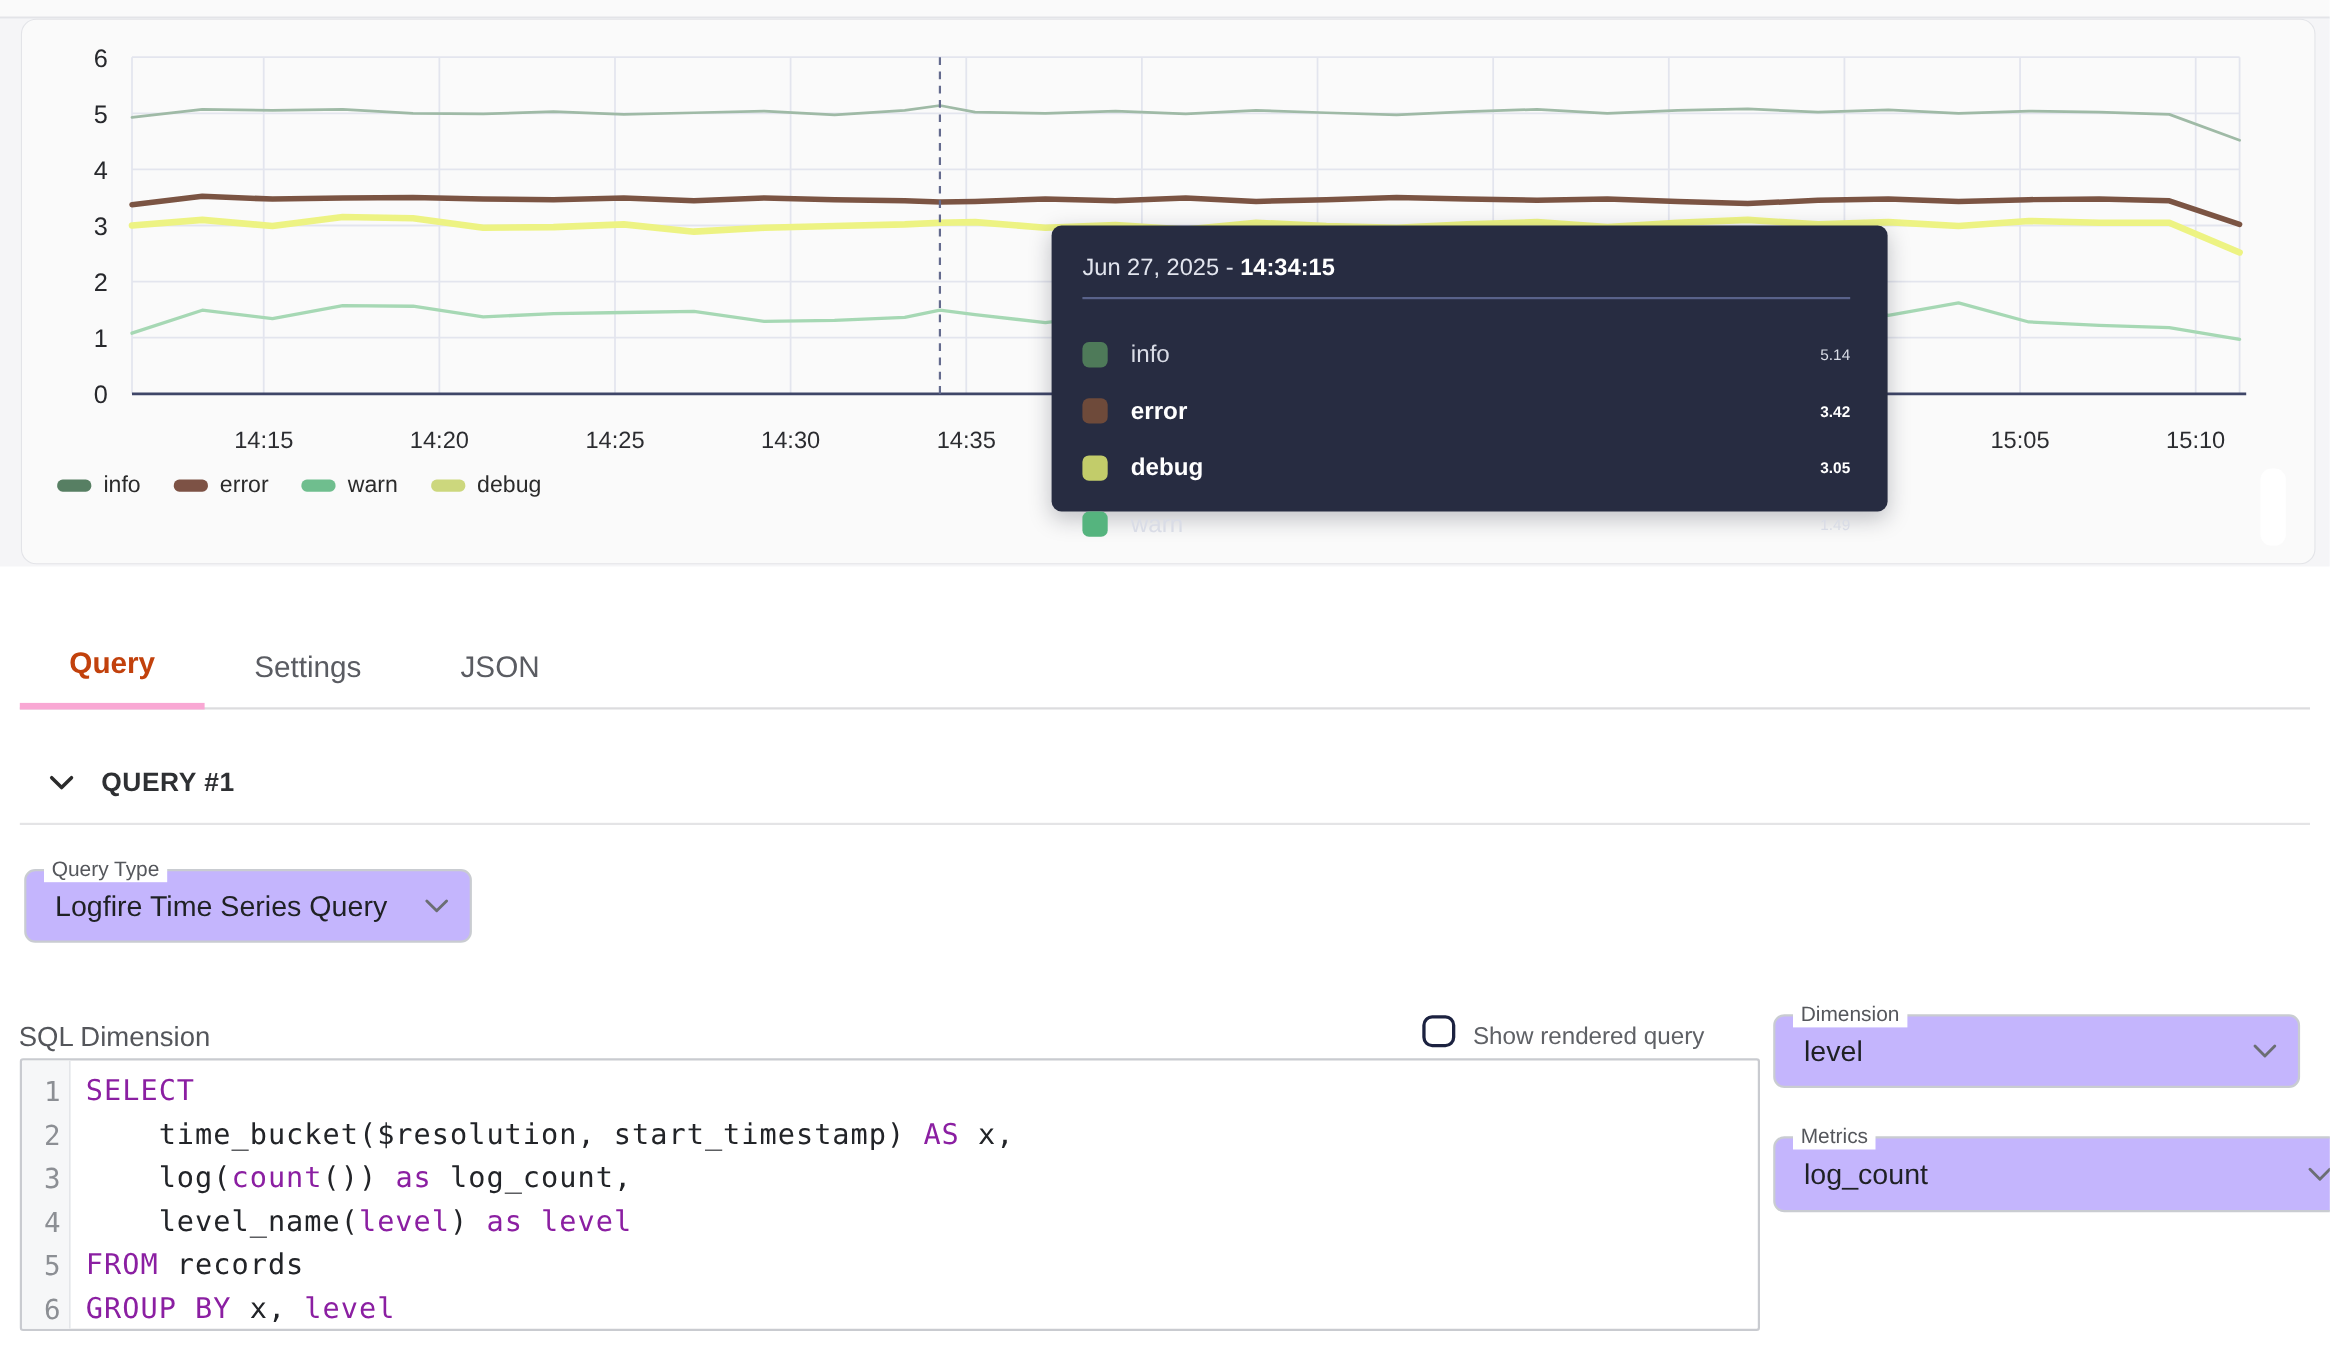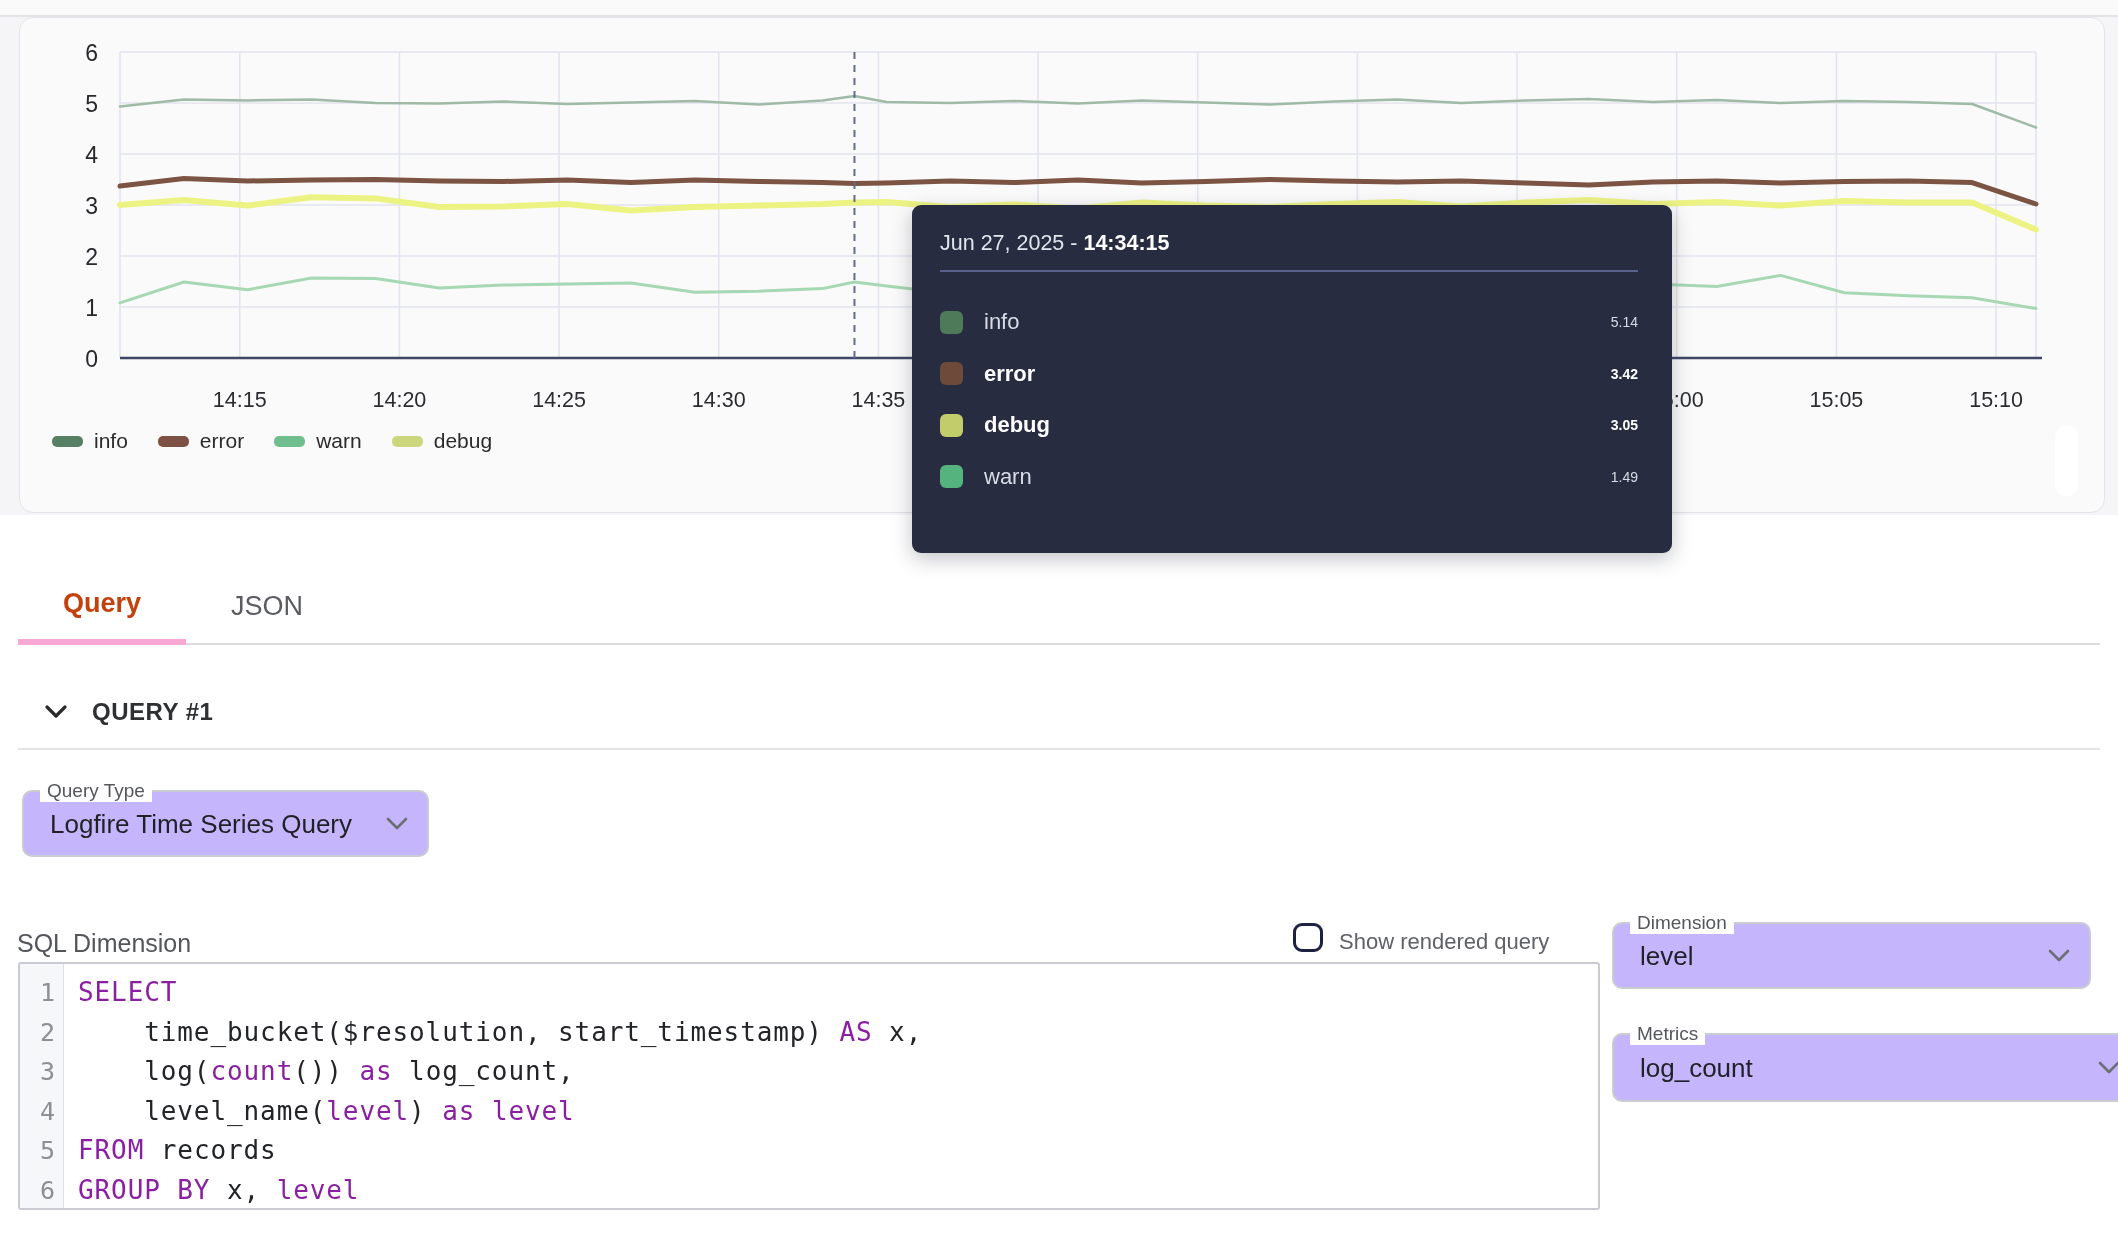--- a/index.html
+++ b/index.html
@@ -14,21 +14,21 @@
   .chart-region{left:0;top:17px;width:2118px;height:498px;background:#f5f5f7;}
   .chart-card{left:19px;top:17px;width:2086px;height:496px;background:#fafafa;
     border:1.5px solid #e3e4e8;border-radius:14px;box-sizing:border-box;}
   #chart-svg{left:0;top:0;width:2118px;height:560px;pointer-events:none;}
   .legend{left:52px;top:429px;display:flex;align-items:center;gap:30px;}
   .legend-item{display:flex;align-items:center;gap:11px;cursor:pointer;}
   .legend-swatch{width:31px;height:11px;border-radius:5px;background:#999;}
   .legend-label{font-size:21px;color:#2b2b2b;}
   .scroll-thumb{left:2055px;top:426px;width:23px;height:70px;background:#ffffff;border-radius:10px;}
   
-  .tooltip{left:912px;top:205px;width:760px;height:348px;background:#272c41;border-radius:9px;
+  .tooltip{left:956px;top:205px;width:760px;height:260px;background:#272c41;border-radius:9px;
     box-sizing:border-box;padding:0 34px 0 28px;z-index:6;box-shadow:0 6px 20px rgba(20,24,40,.25);}
   .tt-header{padding-top:26px;font-size:21.5px;color:#e2e5ee;}
   .tt-time{font-weight:bold;color:#ffffff;}
   .tt-divider{margin-top:14px;height:1.5px;background:#59628a;}
   .tt-rows{margin-top:25px;}
   .tt-row{height:51.5px;display:flex;align-items:center;}
   .tt-chip{width:23px;height:23px;border-radius:6px;margin-right:21px;background:#888;flex:none;}
   .tt-label{font-size:22px;color:#d9dce6;}
   .tt-value{margin-left:auto;font-size:14px;color:#d9dce6;}
   .tt-bold .tt-label,.tt-bold .tt-value{font-weight:bold;color:#ffffff;}
@@ -166,20 +166,21 @@
       <span class="tt-chip" style="background: rgb(85, 180, 126);"></span>
       <span class="tt-label">warn</span>
       <span class="tt-value">1.49</span>
     </div>
   </div>
 </div>
 
 <div class="abs tabs-divider"></div>
 <div class="abs tabs-row">
   <div class="tab active">Query</div>
+  <div class="tab">Settings</div>
   <div class="tab">JSON</div>
 </div>
 
 <div class="abs query-head">
   <svg width="24" height="16" viewBox="0 0 24 16">
     <polyline points="3,3 12,12 21,3" fill="none" stroke="#2b2b2b" stroke-width="3.2" stroke-linecap="round" stroke-linejoin="round"></polyline>
   </svg>
   <span class="query-title">QUERY #1</span>
 </div>
 <div class="abs query-divider"></div>

